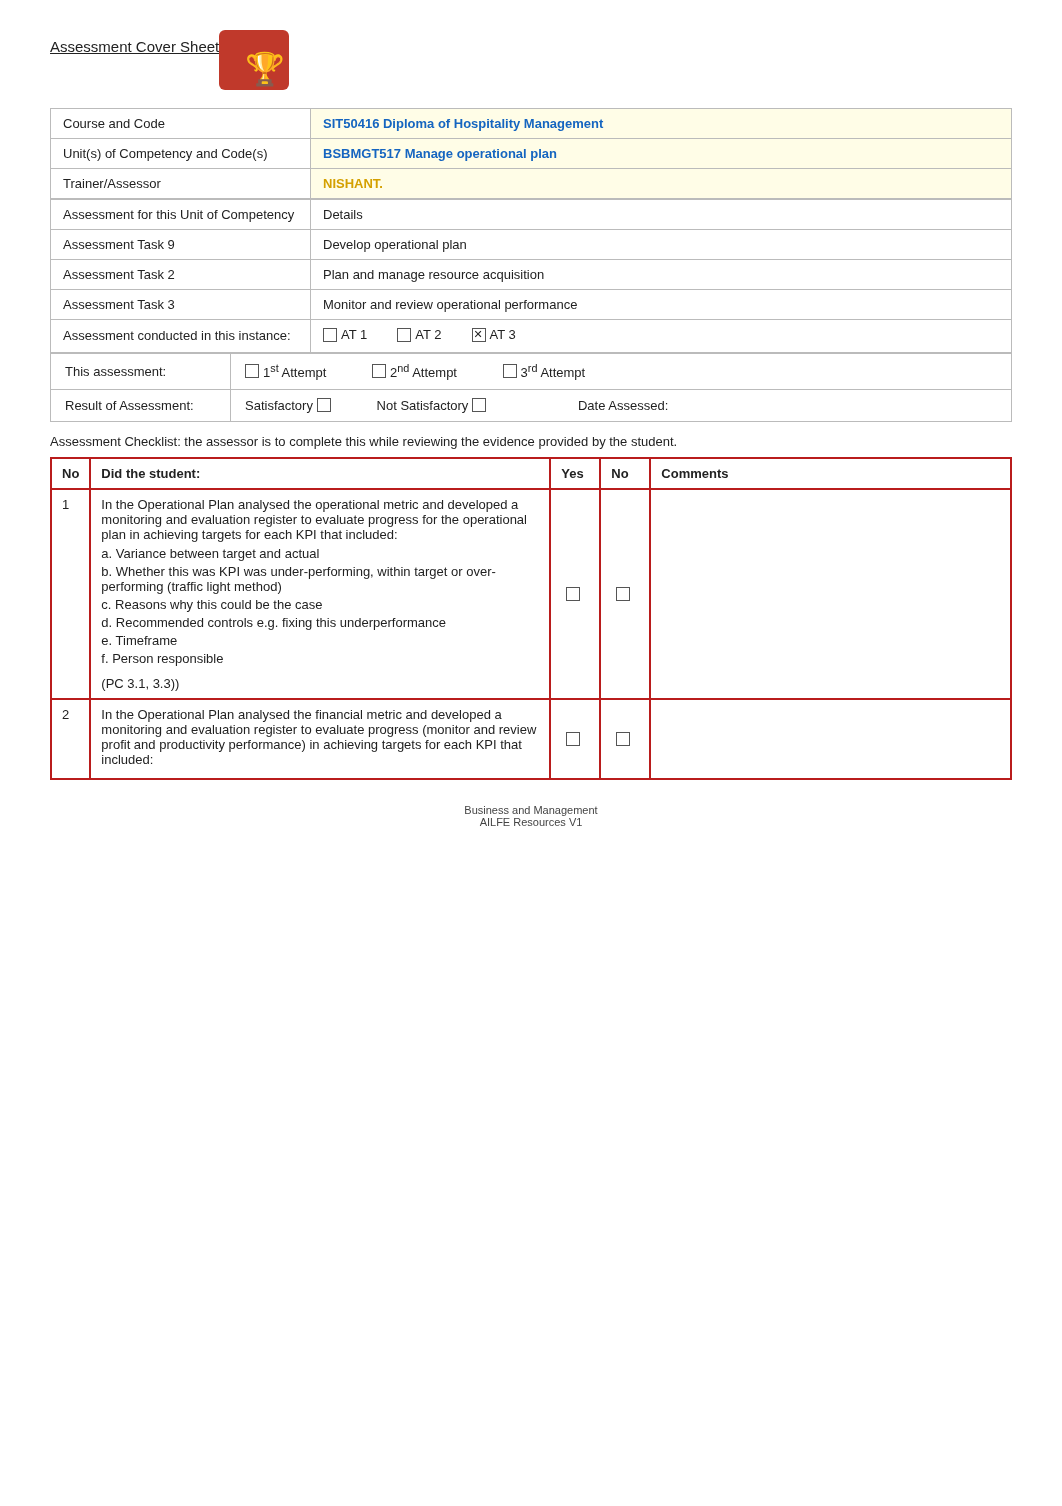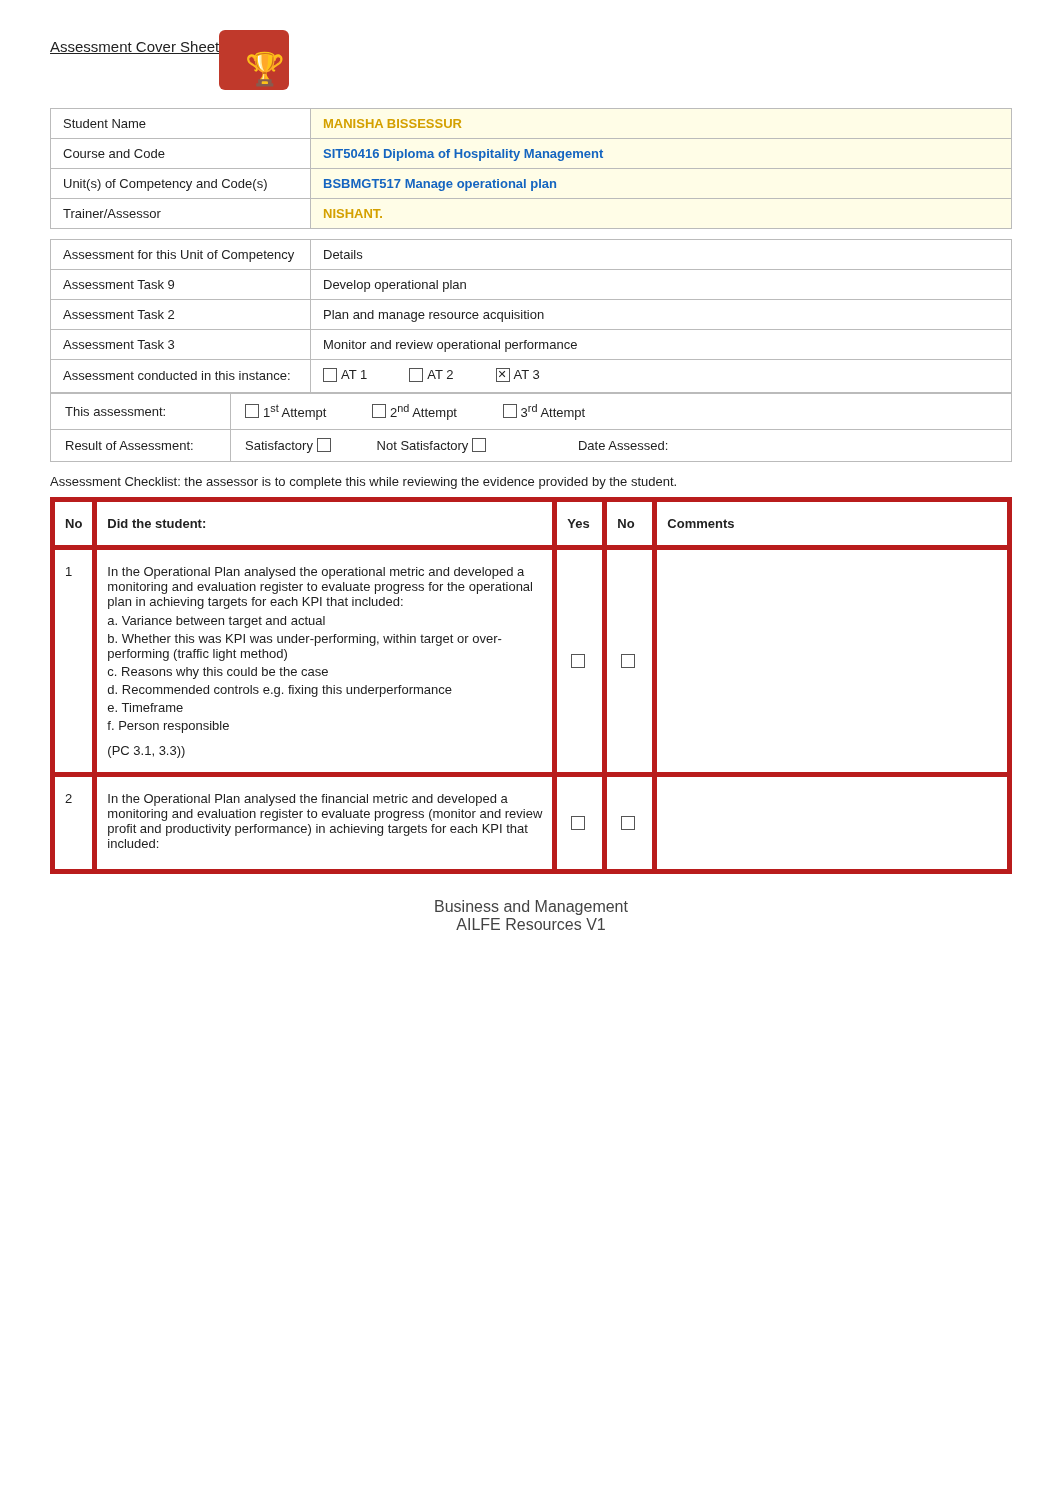--- a/index.html
+++ b/index.html
@@ -57,21 +57,21 @@
       font-weight: normal;
     }
     .info-table .value-cell {
       background: #fffde7;
     }
 
     
     .details-table {
       width: 100%;
       border-collapse: collapse;
-      margin-top: 10px;
+      margin-top: 0;
       margin-bottom: 0;
     }
     .details-table td {
       border: 1px solid #bbb;
       padding: 7px 12px;
       vertical-align: middle;
     }
     .details-table .label-cell {
       width: 260px;
     }
@@ -119,22 +119,22 @@
     .checklist-intro {
       padding: 12px 0 8px 0;
       font-size: 13px;
       color: #222;
     }
     .checklist-table {
       width: 100%;
       border-collapse: collapse;
     }
     .checklist-table th, .checklist-table td {
-      border: 5px solid #b91c1c;
-      padding: 14px 10px;
+      border: 2px solid #b91c1c;
+      padding: 7px 10px;
       vertical-align: top;
     }
     .checklist-table th {
       background: #fff;
       font-weight: bold;
       text-align: left;
     }
     .col-no { width: 38px; }
     .col-did { width: 460px; }
     .col-yes { width: 50px; text-align: center; }
@@ -144,47 +144,41 @@
     .checklist-table td.center { text-align: center; vertical-align: middle; }
 
     .item-content { font-size: 13px; }
     .item-content p { margin-bottom: 4px; }
     .item-content .sub-items { margin-top: 4px; margin-left: 0; }
     .item-content .sub-item { margin-bottom: 3px; }
 
     .footer-text {
       text-align: center;
       margin-top: 24px;
-      font-size: 16px;
+      font-size: 11px;
       color: #444;
     }
 
     
     .at-boxes {
       display: inline-flex;
-      gap: 30px;
+      gap: 18px;
       align-items: center;
     }
   </style>
 </head>
 <body>
 
 <div class="header-row">
   <h1 class="page-title">Assessment Cover Sheet</h1>
   <div class="logo-placeholder"></div>
 </div>
 
 <table class="info-table">
   <tbody>
-      <tr>
-    <td class="label-cell">Student Name</td>
-    <td class="value-cell">
-      <span style="color:#d4a000;font-weight:bold;">MANISHA BISSESSUR</span>
-    </td>
-  </tr>
   <tr>
     <td class="label-cell">Course and Code</td>
     <td class="value-cell">
       <span style="color:#1565c0;font-weight:bold;text-align:right;">SIT50416 Diploma of Hospitality Management</span>
     </td>
   </tr>
   <tr>
     <td class="label-cell">Unit(s) of Competency and Code(s)</td>
     <td class="value-cell">
       <span style="color:#1565c0;font-weight:bold;">BSBMGT517 Manage operational plan</span>

